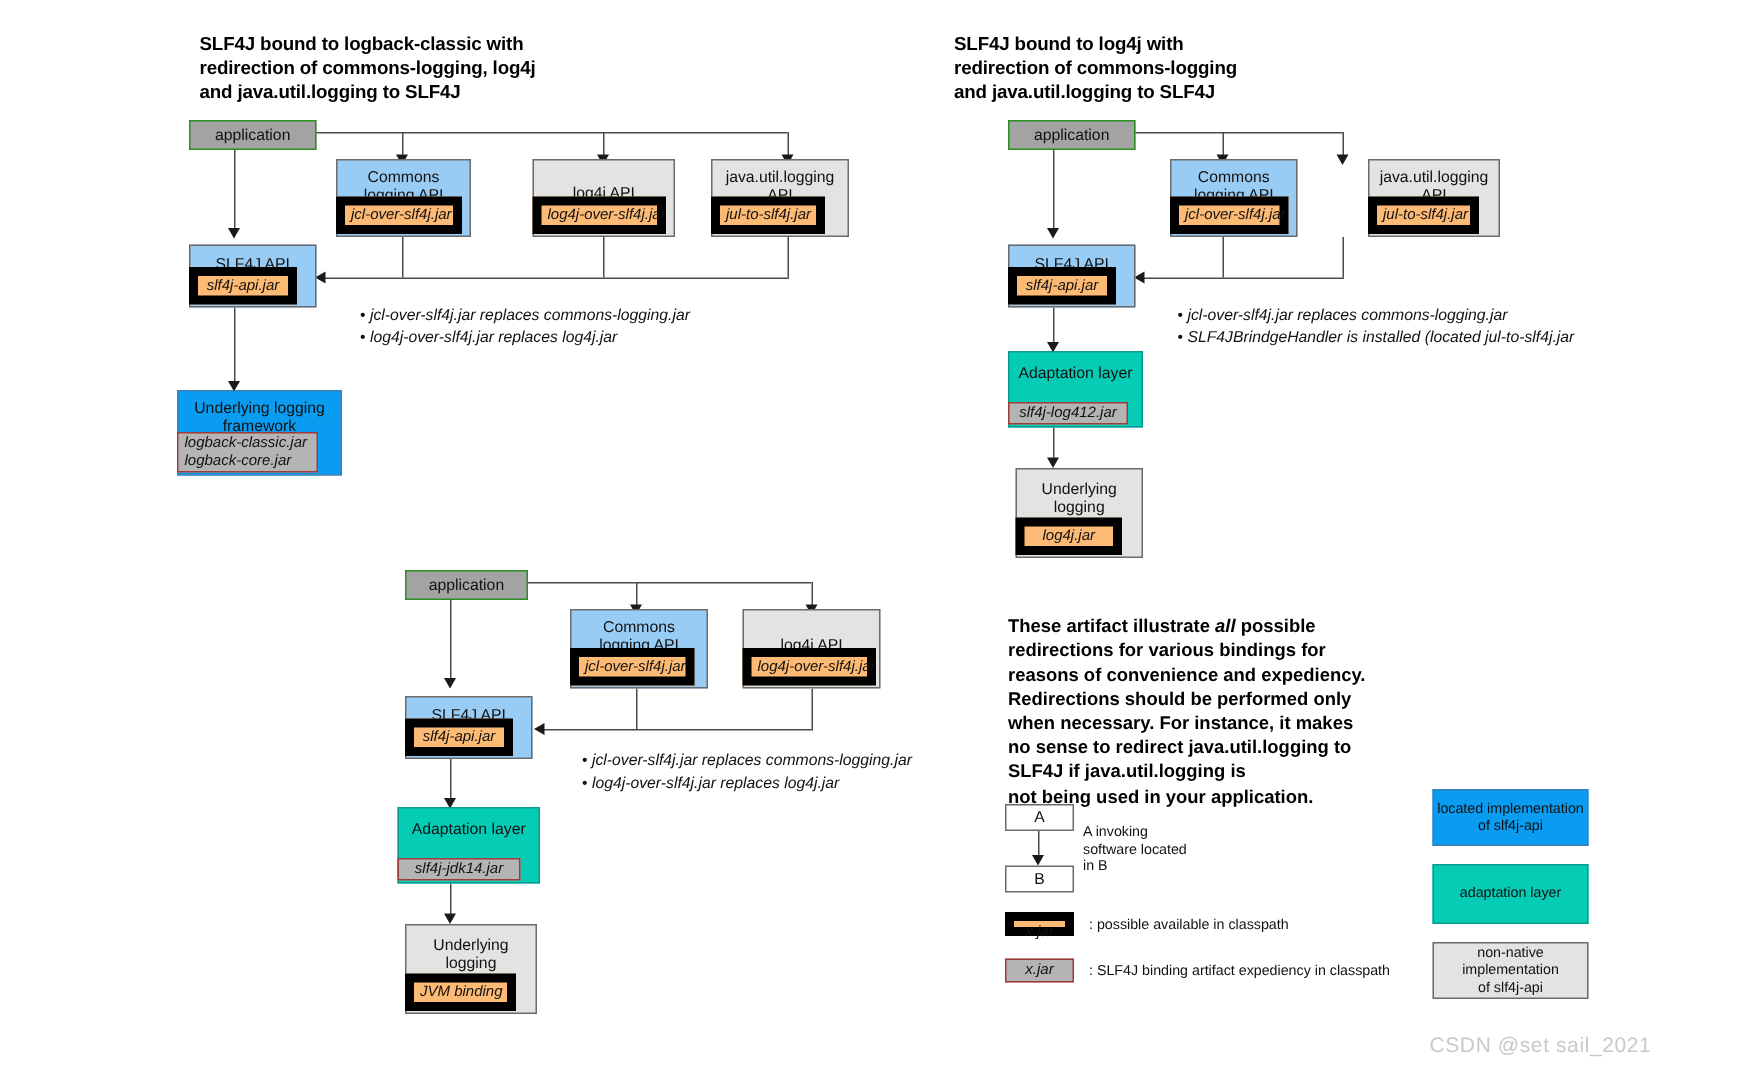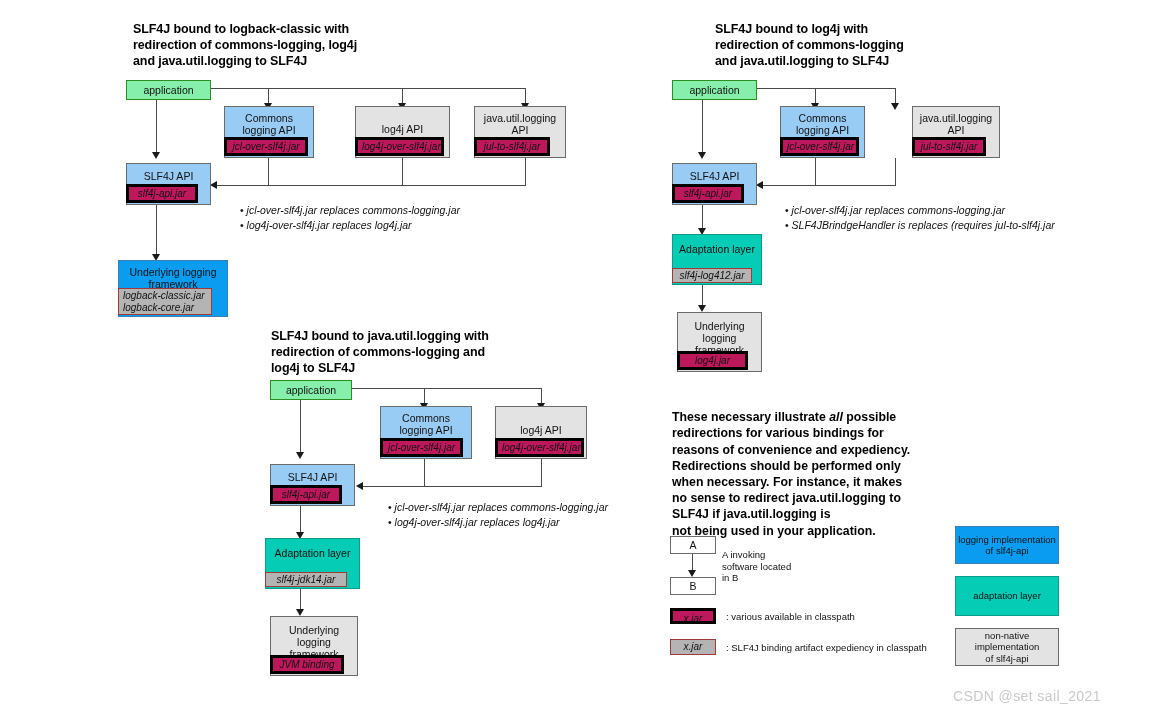--- a/index.html
+++ b/index.html
@@ -10,27 +10,27 @@
   .hdr{position:absolute;font-weight:bold;font-size:12.5px;line-height:16px;color:#000;
        letter-spacing:-0.1px;white-space:pre-line;}
 
   
   .node{position:absolute;box-sizing:border-box;border:1px solid #6b6b6b;
         font-size:10.5px;color:#111;line-height:12px;text-align:center;}
   .node .ttl{position:absolute;left:0;right:0;top:5px;padding:0 2px;}
   .node.one .ttl{top:50%;transform:translateY(-50%);}
 
   
-  .jar{position:absolute;box-sizing:border-box;background:#be185d;border:3px solid #000000;
+  .jar{position:absolute;box-sizing:border-box;background:#fdba74;border:6px solid #000000;
        font-style:italic;font-size:10px;line-height:11.5px;color:#111;text-align:center;
        padding:1px 4px;white-space:nowrap;}
   .jar.bind{border:1.5px solid #9e3b36;background:#b4b4b4;}
   .jar.two{line-height:11.5px;}
 
-  .green{background:#86efac;border-color:#2a8f20;}
+  .green{background:#a3a3a3;border-color:#2a8f20;}
   .lblue{background:#99ccf5;}
   .blue{background:#0a9cf0;border-color:#3b7fb5;}
   .grey{background:#e3e3e3;}
   .teal{background:#05ccb5;border-color:#0b9b8c;}
 
   
   .ln{position:absolute;background:#4a4a4a;}
   .lnh{height:1px;}
   .lnv{width:1px;}
   .arw{position:absolute;width:0;height:0;border-left:4.5px solid transparent;
@@ -117,21 +117,21 @@
 framework</div>
     <div class="jar bind two" style="left:-1px;bottom:1px;width:94px;text-align:left;white-space:pre-line;">logback-classic.jar
 logback-core.jar</div>
   </div>
 
   <div class="bullets" style="left:240px;top:203px;">
     <div>jcl-over-slf4j.jar replaces commons-logging.jar</div>
     <div>log4j-over-slf4j.jar replaces log4j.jar</div>
   </div>
 
-  <div class="hdr" style="left:715px;top:21px;width:320px;">SLF4J bound to log4j with
+  <div class="hdr" style="left:636px;top:21px;width:320px;">SLF4J bound to log4j with
 redirection of commons-logging
 and java.util.logging to SLF4J</div>
 
   <div class="ln lnh" style="left:756px;top:88px;width:139px;"></div>
   <div class="ln lnv" style="left:815px;top:88px;height:17px;"></div>
   <div class="arw" style="left:811px;top:103px;"></div>
   <div class="ln lnv" style="left:895px;top:88px;height:17px;"></div>
   <div class="arw" style="left:891px;top:103px;"></div>
 
   <div class="ln lnv" style="left:702px;top:100px;height:54px;"></div>
@@ -175,26 +175,23 @@
 
   <div class="node grey" style="left:677px;top:312px;width:85px;height:60px;">
     <div class="ttl" style="top: 7px; white-space: pre-line;" style2="">Underlying
 logging
 framework</div>
     <div class="jar" style="left:-1px;bottom:1px;width:71px;">log4j.jar</div>
   </div>
 
   <div class="bullets" style="left:785px;top:203px;width:376px;overflow:hidden;">
     <div>jcl-over-slf4j.jar replaces commons-logging.jar</div>
-    <div>SLF4JBrindgeHandler is replaces (requires jul-to-slf4j.jar</div>
-  </div>
-
-  <div class="hdr" style="left:271px;top:328px;width:340px;">SLF4J bound to java.util.logging with
-redirection of commons-logging and
-log4j to SLF4J</div>
+    <div>SLF4JBrindgeHandler is installed (located jul-to-slf4j.jar</div>
+  </div>
+
 
   <div class="ln lnh" style="left:351px;top:388px;width:190px;"></div>
   <div class="ln lnv" style="left:424px;top:388px;height:17px;"></div>
   <div class="arw" style="left:420px;top:403px;"></div>
   <div class="ln lnv" style="left:541px;top:388px;height:17px;"></div>
   <div class="arw" style="left:537px;top:403px;"></div>
 
   <div class="ln lnv" style="left:300px;top:400px;height:54px;"></div>
   <div class="arw" style="left:296px;top:452px;"></div>
 
@@ -239,44 +236,44 @@
 framework</div>
     <div class="jar" style="left:-1px;bottom:1px;width:74px;">JVM binding</div>
   </div>
 
   <div class="bullets" style="left:388px;top:500px;">
     <div>jcl-over-slf4j.jar replaces commons-logging.jar</div>
     <div>log4j-over-slf4j.jar replaces log4j.jar</div>
   </div>
 
   <div class="para" style="left:672px;top:393px;width:280px;">
-    <span>These necessary illustrate </span><i>all</i><span> possible
+    <span>These artifact illustrate </span><i>all</i><span> possible
 redirections for various bindings for
 reasons of convenience and expediency.
 Redirections should be performed only
 when necessary. For instance, it makes
 no sense to redirect java.util.logging to
 SLF4J if java.util.logging is
 not being used in your application.</span>
   </div>
 
   <div class="legend-box" style="left:670px;top:536px;width:46px;height:18px;line-height:17px;">A</div>
   <div class="ln lnv" style="left:692px;top:554px;height:18px;"></div>
   <div class="arw" style="left:688px;top:570px;"></div>
   <div class="legend-box" style="left:670px;top:577px;width:46px;height:18px;line-height:17px;">B</div>
   <div class="legend-txt" style="left: 722px; top: 549px; white-space: pre-line;">A invoking
 software located
 in B</div>
 
   <div class="jar" style="left:670px;top:608px;width:46px;height:16px;line-height:13px;">x.jar</div>
-  <div class="legend-note" style="left:726px;top:611px;">: various available in classpath</div>
+  <div class="legend-note" style="left:726px;top:611px;">: possible available in classpath</div>
 
   <div class="jar bind" style="left:670px;top:639px;width:46px;height:16px;line-height:12px;">x.jar</div>
   <div class="legend-note" style="left:726px;top:642px;">: SLF4J binding artifact expediency in classpath</div>
 
-  <div class="swatch" style="left: 955px; top: 526px; width: 104px; height: 38px; background: rgb(10, 156, 240); border-color: rgb(59, 127, 181); white-space: pre-line;">logging implementation
+  <div class="swatch" style="left: 955px; top: 526px; width: 104px; height: 38px; background: rgb(10, 156, 240); border-color: rgb(59, 127, 181); white-space: pre-line;">located implementation
 of slf4j-api</div>
   <div class="swatch" style="left: 955px; top: 576px; width: 104px; height: 40px; background: rgb(5, 204, 181); border-color: rgb(11, 155, 140); white-space: pre-line;">adaptation layer</div>
   <div class="swatch" style="left: 955px; top: 628px; width: 104px; height: 38px; background: rgb(227, 227, 227); white-space: pre-line;">non-native implementation
 of slf4j-api</div>
 
   <div class="watermark" style="left:953px;top:688px;">CSDN @set sail_2021</div>
 </div>
 
 </body></html>

